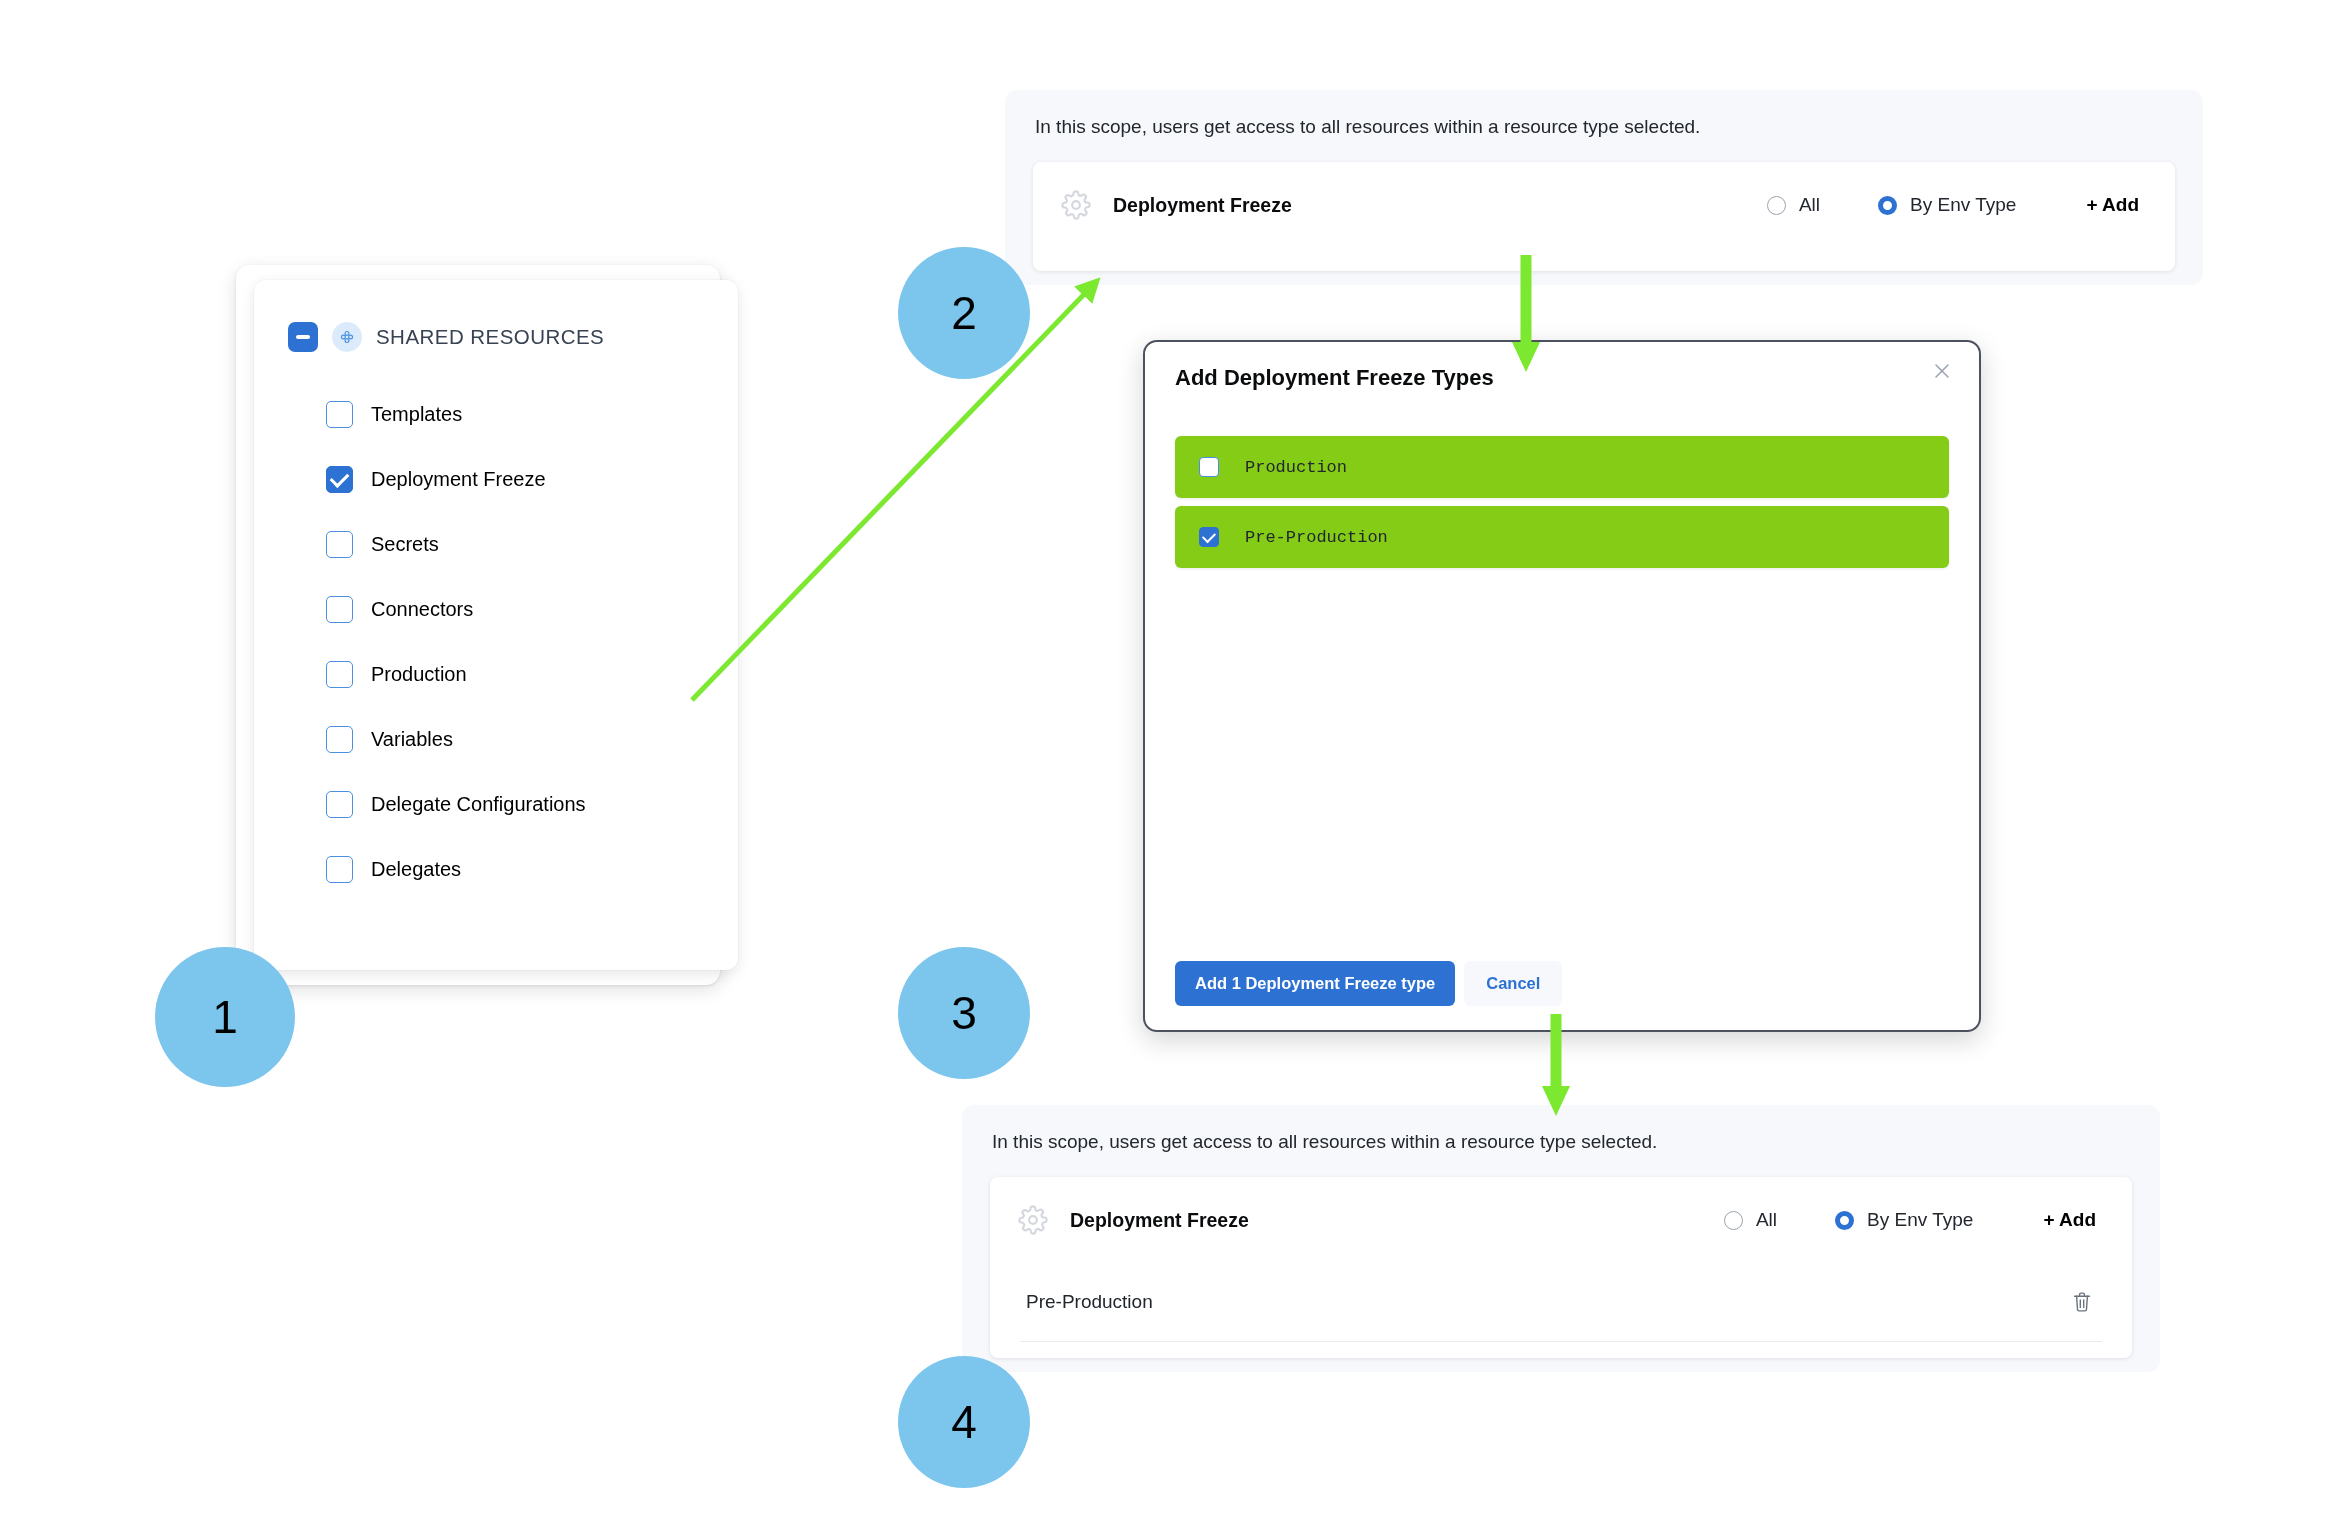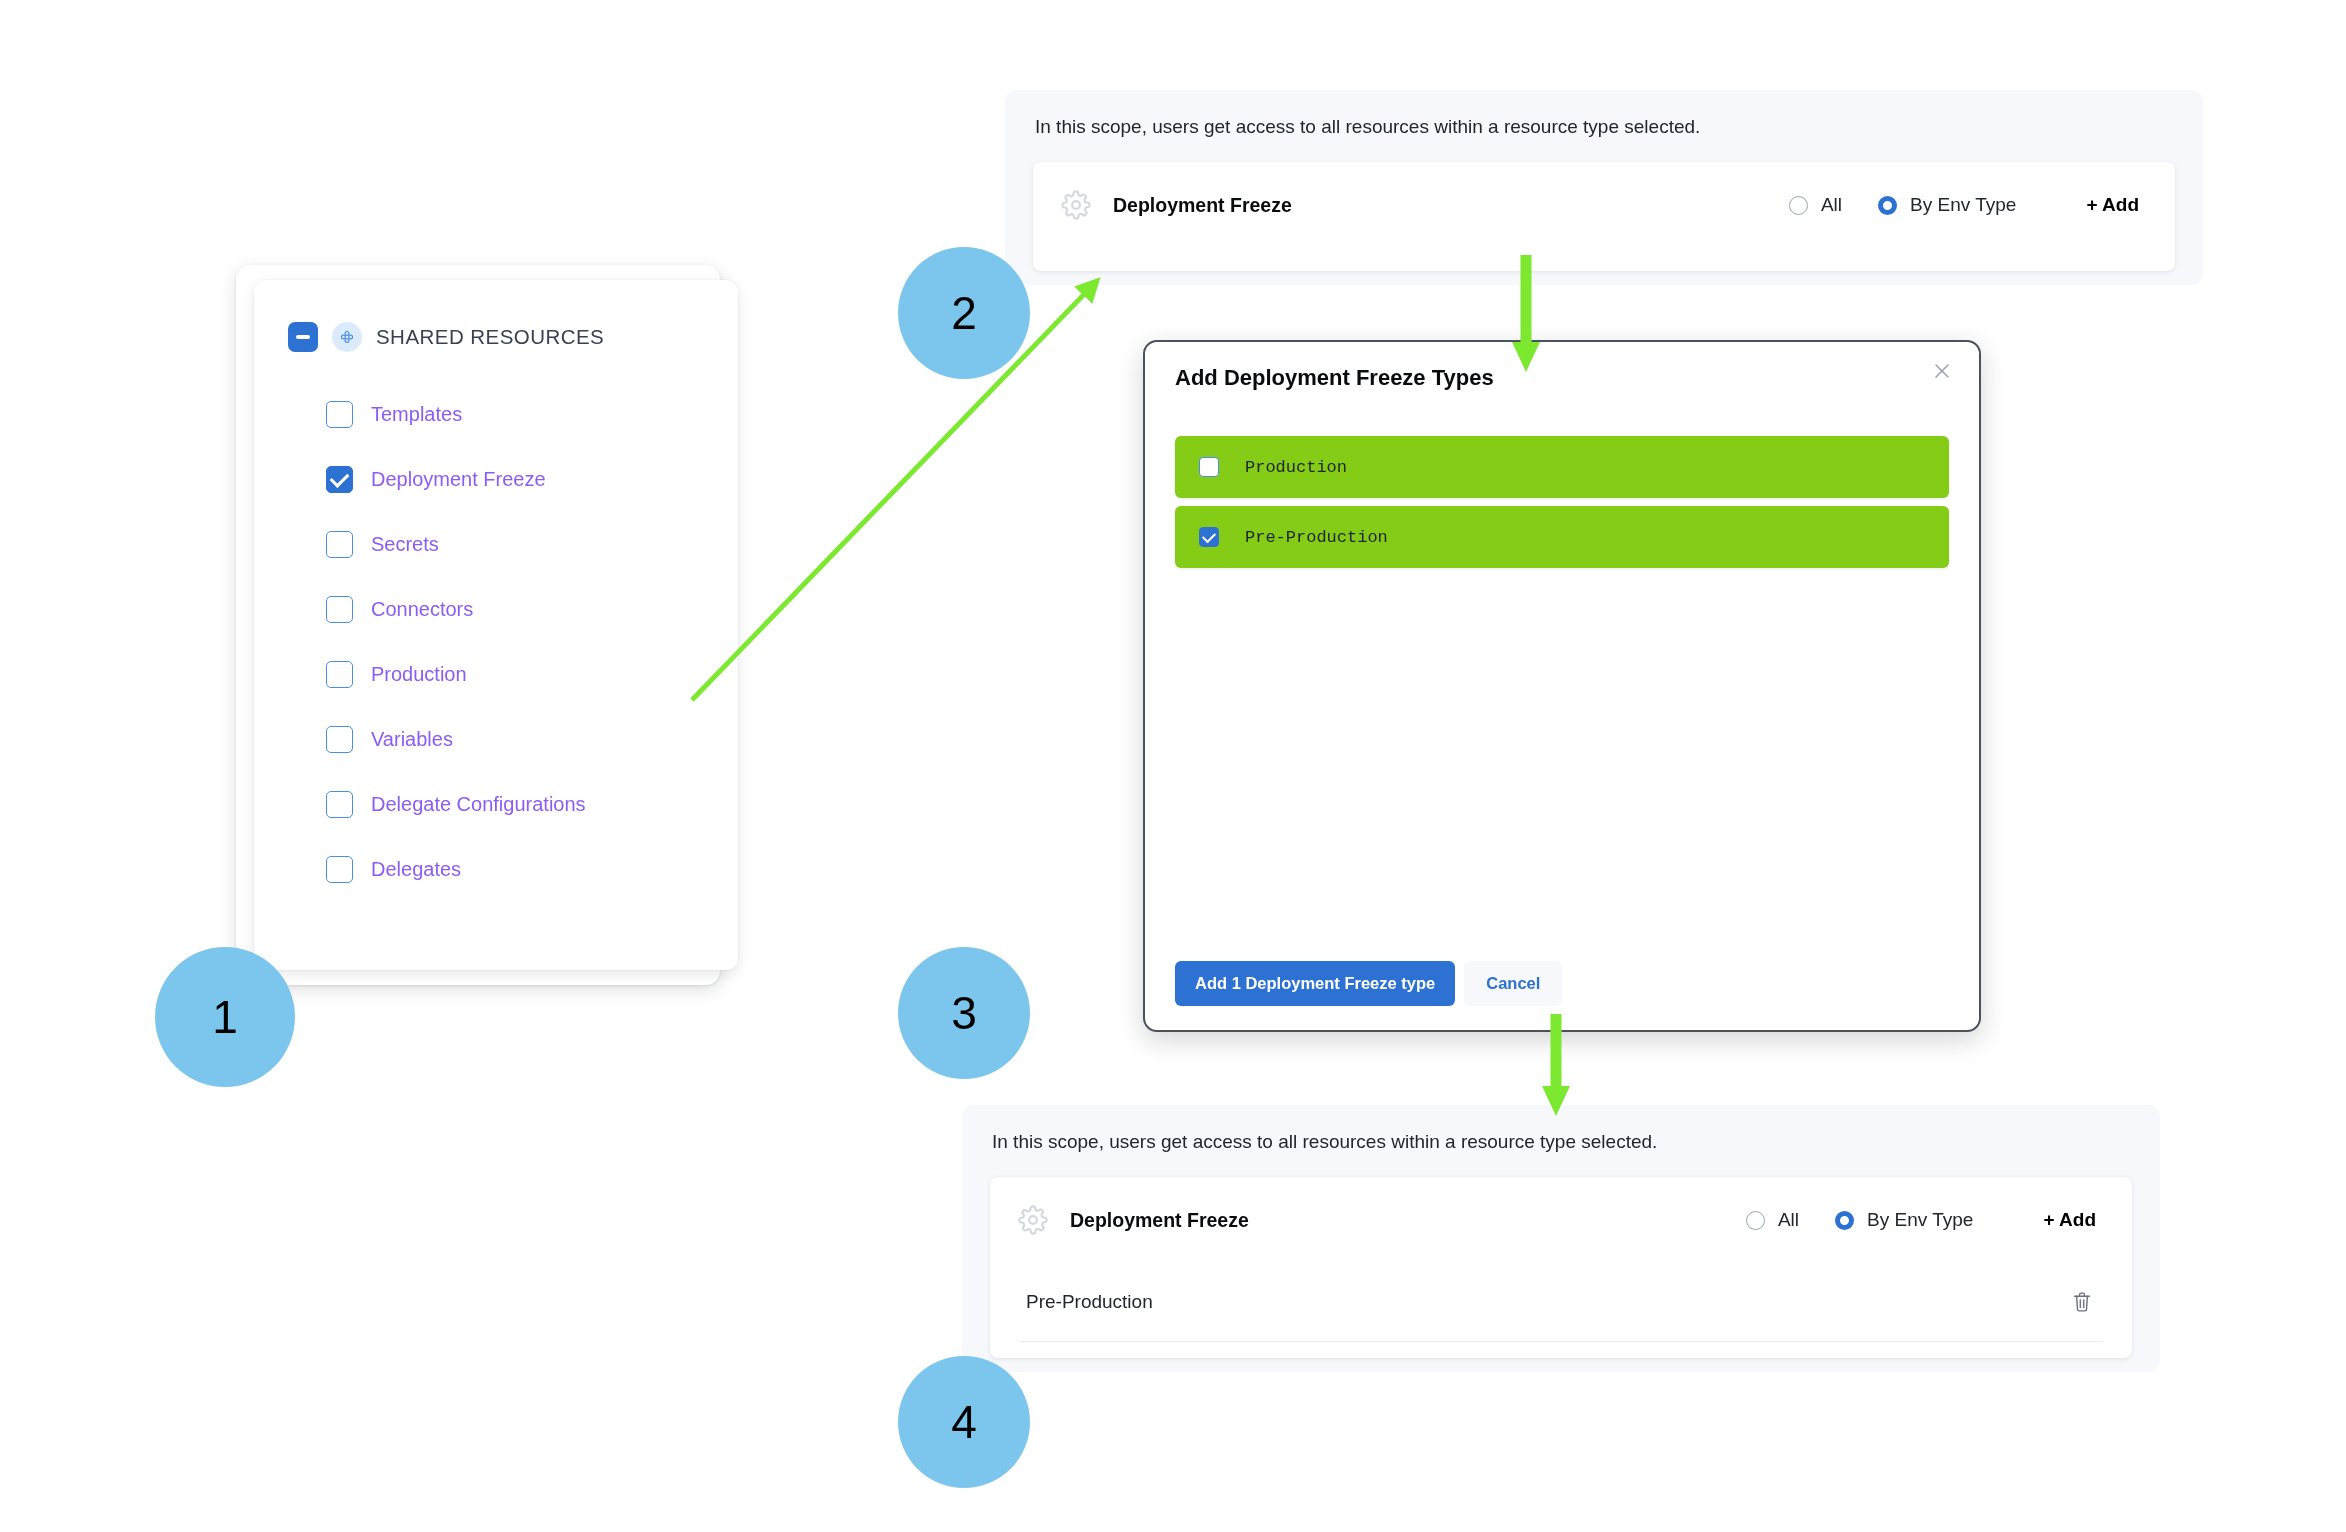--- a/index.html
+++ b/index.html
@@ -113,21 +113,21 @@
     content: "";
     display: block;
     width: 8px;
     height: 14px;
     border: solid #ffffff;
     border-width: 0 3.2px 3.2px 0;
     transform: translateY(-1.5px) rotate(45deg);
   }
   .sr-label {
     font-size: 20px;
-    color: #8b5cf6;
+    color: #000000;
     font-weight: 400;
   }
 
   
   .scope-panel {
     position: absolute;
     background: #F6F8FB;
     border-radius: 12px;
     box-sizing: border-box;
   }
@@ -176,21 +176,21 @@
   }
   .res-name {
     font-size: 19.5px;
     font-weight: 700;
     color: #0b0c0e;
     flex: 1 1 auto;
   }
   .radio-group {
     display: flex;
     align-items: center;
-    gap: 36px;
+    gap: 58px;
     margin-right: 70px;
   }
   .radio-opt {
     display: flex;
     align-items: center;
     gap: 13px;
     cursor: pointer;
   }
   .rdo {
     width: 19px;

